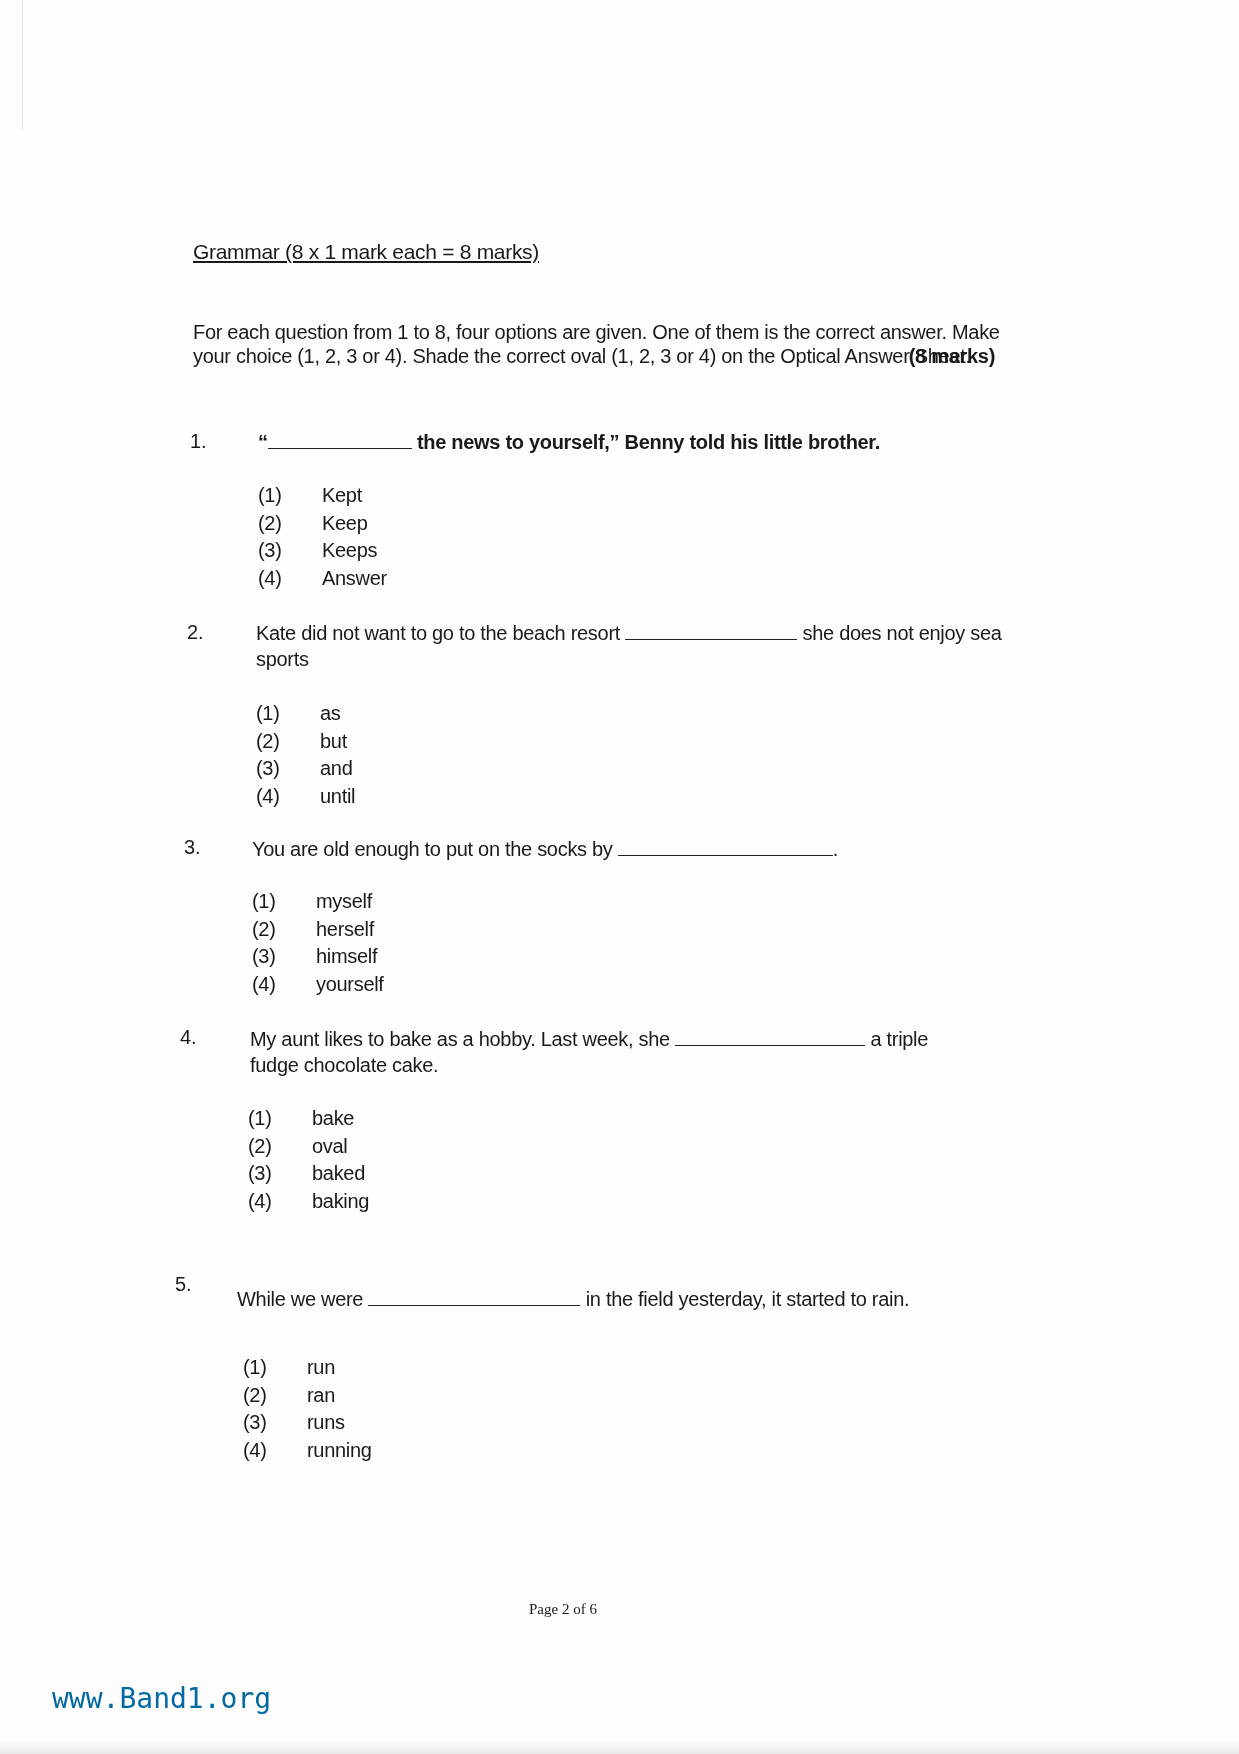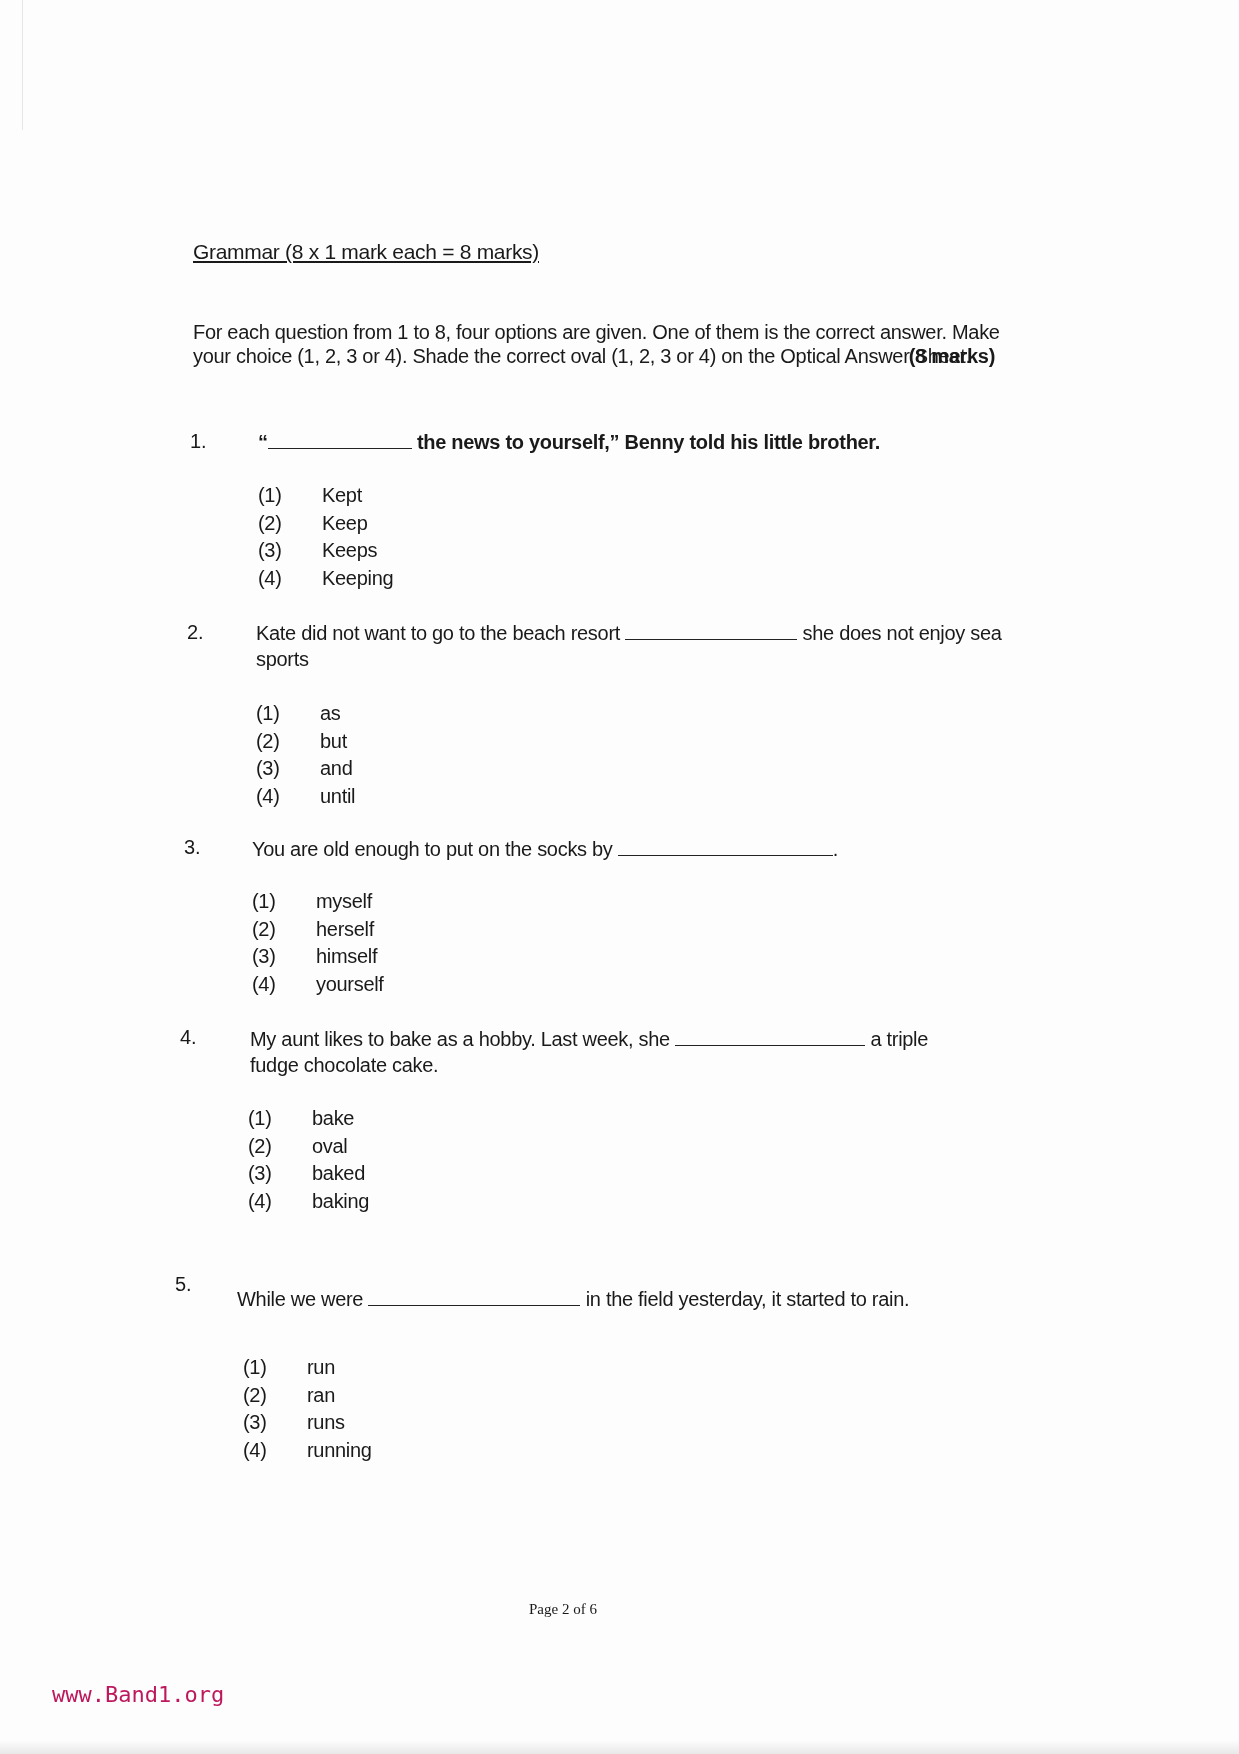--- a/index.html
+++ b/index.html
@@ -14,21 +14,21 @@
   .section-title { left: 193px; top: 240px; font-size: 21px; text-decoration: underline; letter-spacing: -0.3px; }
   .instructions { left: 193px; top: 320px; width: 818px; font-size: 20px; line-height: 24px; letter-spacing: -0.3px; }
   .instructions .marks { position: absolute; right: 16px; bottom: 0; font-weight: bold; }
   .q-num { font-size: 20px; }
   .q-text { font-size: 20px; line-height: 26px; letter-spacing: -0.3px; }
   .blank { display: inline-block; border-bottom: 1.5px solid #222; height: 18px; vertical-align: baseline; }
   .opts { font-size: 20px; line-height: 27.5px; letter-spacing: -0.3px; }
   .opt-row { display: flex; }
   .opt-num { width: 64px; }
   .page-num { left: 529px; top: 1601px; font-family: "Liberation Serif", serif; font-size: 15px; }
-  .watermark { left: 52px; top: 1682px; font-family: "DejaVu Sans Mono", monospace; font-size: 22px; color: #be185d; }
+  .watermark { left: 52px; top: 1682px; font-family: "DejaVu Sans Mono", monospace; font-size: 28px; color: #0369a1; }
 </style>
 </head>
 <body>
 
 <div class="scan-edge"></div>
 
 <div class="abs section-title">Grammar (8 x 1 mark each = 8 marks)</div>
 
 <div class="abs instructions">
   <span>For each question from 1 to 8, four options are given. One of them is the correct answer. Make your choice (1, 2, 3 or 4). Shade the correct oval (1, 2, 3 or 4) on the Optical Answer Sheet.</span>
@@ -48,21 +48,21 @@
     <div class="opt-row">
         <span class="opt-num">(2)</span>
         <span>Keep</span>
       </div>
     <div class="opt-row">
         <span class="opt-num">(3)</span>
         <span>Keeps</span>
       </div>
     <div class="opt-row">
         <span class="opt-num">(4)</span>
-        <span>Keeping</span>
+        <span>Answer</span>
       </div>
   </div>
 </div>
 
 <div class="abs" style="left:0;top:0;">
   <span class="abs q-num" style="left:187px;top:621px;">2.</span>
   <div class="abs q-text" style="left:256px;top:620px;width:760px;">
     <span>Kate did not want to go to the beach resort </span><span class="blank" style="width:172px;"></span><span> she does not enjoy sea sports</span>
   </div>
   <div class="abs opts" style="left:256px;top:700px;">

